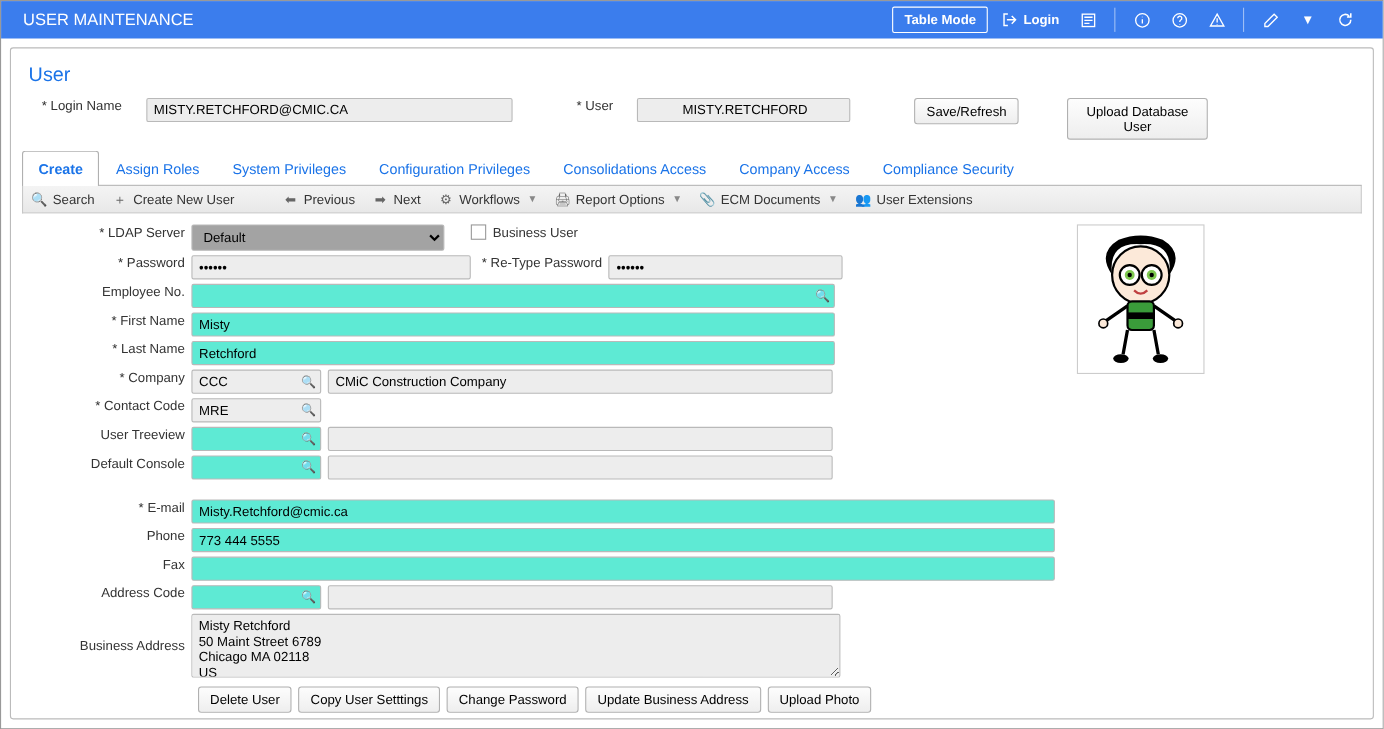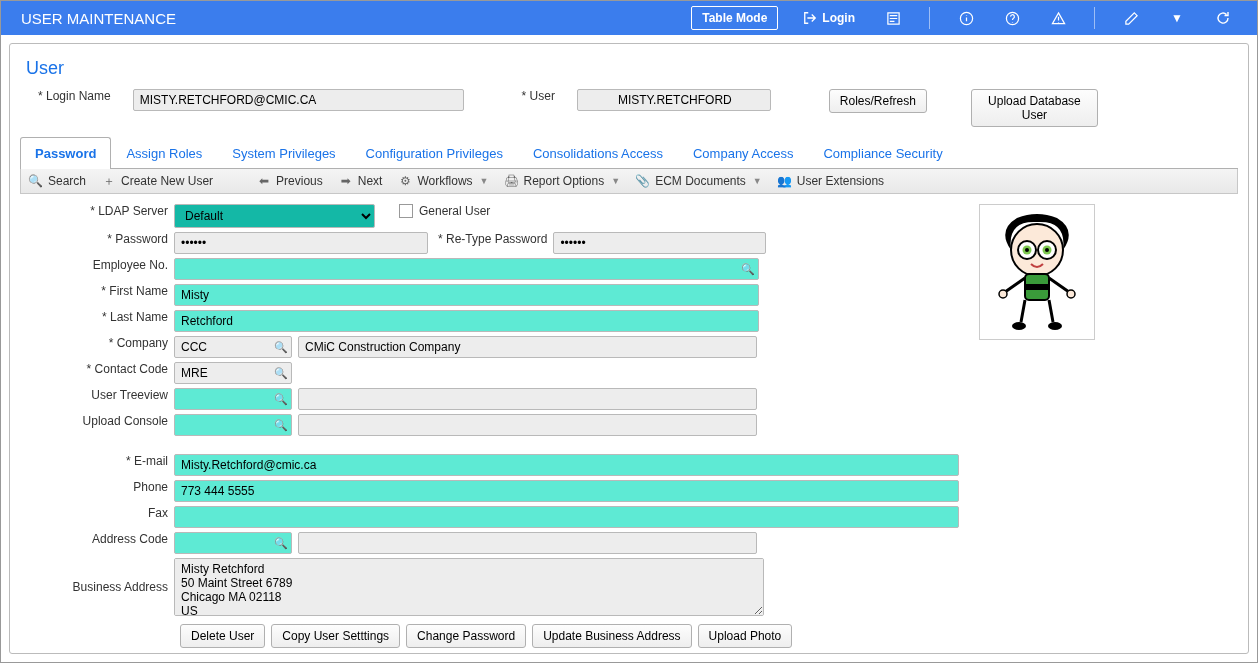--- a/index.html
+++ b/index.html
@@ -1,21 +1,21 @@
 <!DOCTYPE html>
 <html><head>
 <meta charset="utf-8">
 <style>
 * { box-sizing: border-box; margin: 0; padding: 0; }
 body { font-family: Arial, Helvetica, sans-serif; font-size: 12px; color: #333; background: #fff; }
 .window { width: 1258px; height: 663px; border: 1px solid #999; background: #fff; display: flex; flex-direction: column; }
 .titlebar { background: #3b7ded; color: #fff; height: 34px; display: flex; align-items: center; padding: 0 20px; }
 .titlebar-title { font-size: 15px; font-weight: normal; flex: 0 0 auto; }
 .titlebar-spacer { flex: 1; }
-.titlebar-actions { display: flex; align-items: center; gap: 18px; }
+.titlebar-actions { display: flex; align-items: center; gap: 6px; }
 .tb-btn { border: 1px solid #fff; background: transparent; color: #fff; padding: 4px 10px; font-size: 12px; cursor: pointer; border-radius: 2px; font-weight: bold; }
 .tb-btn.plain { border: none; padding: 4px 6px; display: inline-flex; align-items: center; gap: 4px; }
 .tb-sep { width: 1px; height: 22px; background: rgba(255,255,255,0.5); margin: 0 4px; }
 .tb-icon { width: 16px; height: 16px; display: inline-flex; align-items: center; justify-content: center; }
 .content { flex: 1; padding: 8px; overflow: hidden; }
 .panel { border: 1px solid #bbb; border-radius: 3px; height: 100%; padding: 14px 10px 10px 10px; background: #fff; }
 .panel-title { color: #1a73e8; font-size: 18px; font-weight: normal; margin-bottom: 10px; padding-left: 6px; }
 .header-row { display: flex; align-items: flex-start; gap: 22px; margin-bottom: 10px; padding-left: 6px; }
 .lbl { text-align: right; font-size: 12px; color: #333; white-space: nowrap; }
 input[type=text], input[type=password], select, textarea { border: 1px solid #b9b9b9; padding: 3px 6px; font-size: 12px; background: #5eead4; border-radius: 2px; font-family: inherit; }
@@ -30,21 +30,21 @@
 .tool .dd { font-size: 9px; color: #888; margin-left: 2px; }
 .form-area { display: flex; padding: 10px 6px; gap: 20px; }
 .form-col { flex: 0 0 760px; }
 .photo-col { flex: 0 0 auto; }
 .photo-box { width: 116px; height: 136px; border: 1px solid #ccc; padding: 4px; display:flex; align-items:center; justify-content:center; }
 .frow { display: flex; align-items: flex-start; margin-bottom: 4px; }
 .frow .lbl { width: 148px; padding-right: 6px; }
 .lookup { position: relative; display: inline-block; }
 .lookup input { padding-right: 22px; }
 .lookup .mag { position: absolute; right: 4px; top: 50%; transform: translateY(-50%); color: #999; font-size: 11px; pointer-events: none; }
-select.combo { width: 201px; background: #14b8a6; height: 24px; }
+select.combo { width: 230px; background: #a3a3a3; height: 24px; }
 .cb { width: 14px; height: 14px; border: 1px solid #999; display: inline-block; margin-right: 6px; vertical-align: middle; }
 .addr { width: 590px; height: 58px; background: #ededed; resize: both; }
 .actions-row { display: flex; gap: 6px; margin-top: 8px; padding-left: 154px; }
 .wide { width: 585px; }
 .sm { width: 118px; }
 .long { width: 785px; }
 </style>
 </head>
 <body>
 
@@ -119,27 +119,27 @@
     <div class="panel">
       <div class="panel-title">User</div>
 
       <div class="header-row">
         <span class="lbl" style="width:auto; padding-left:12px;">* Login Name</span>
         <input type="text" readonly="" class="readonly" style="width: 380px;" value="MISTY.RETCHFORD@CMIC.CA">
         <span style="width:16px"></span>
         <span class="lbl">* User</span>
         <input type="text" readonly="" class="readonly" style="width: 194px; padding-left: 40px;" value="MISTY.RETCHFORD">
         <span style="width:16px"></span>
-        <button class="btn">Roles/Refresh</button>
+        <button class="btn">Save/Refresh</button>
         <span style="flex:1"></span>
         <button class="btn" style="margin-right:140px">Upload Database User</button>
       </div>
 
       <div class="tabs">
-        <div class="tab active">Password</div>
+        <div class="tab active">Create</div>
         <div class="tab">Assign Roles</div>
         <div class="tab">System Privileges</div>
         <div class="tab">Configuration Privileges</div>
         <div class="tab">Consolidations Access</div>
         <div class="tab">Company Access</div>
         <div class="tab">Compliance Security</div>
       </div>
 
       <div class="toolbar">
         <span class="tool">
@@ -183,21 +183,21 @@
       <div class="form-area">
         <div class="form-col">
 
           <div class="frow">
             <span class="lbl">* LDAP Server</span>
             <select class="combo">
               <option>Default</option>
             </select>
             <span style="width:24px"></span>
             <span class="cb"></span>
-            <span>General User</span>
+            <span>Business User</span>
           </div>
 
           <div class="frow">
             <span class="lbl">* Password</span>
             <input type="text" readonly="" class="readonly" style="width: 254px;" value="••••••">
             <span class="lbl" style="width:auto; padding:0 6px 0 10px;">* Re-Type Password</span>
             <input type="text" readonly="" class="readonly" style="width: 213px;" value="••••••">
           </div>
 
           <div class="frow">
@@ -228,21 +228,21 @@
           </div>
 
           <div class="frow">
             <span class="lbl">User Treeview</span>
             <span class="lookup"><input type="text" class="sm" value="" style=""><span class="mag">🔍</span></span>
             <span style="width:6px"></span>
             <input type="text" readonly="" class="readonly" style="width: 459px;">
           </div>
 
           <div class="frow">
-            <span class="lbl">Upload Console</span>
+            <span class="lbl">Default Console</span>
             <span class="lookup"><input type="text" class="sm" value="" style=""><span class="mag">🔍</span></span>
             <span style="width:6px"></span>
             <input type="text" readonly="" class="readonly" style="width: 459px;">
           </div>
 
           <div style="height:14px"></div>
 
           <div class="frow">
             <span class="lbl">* E-mail</span>
             <input type="text" class="long" value="Misty.Retchford@cmic.ca" style="">

